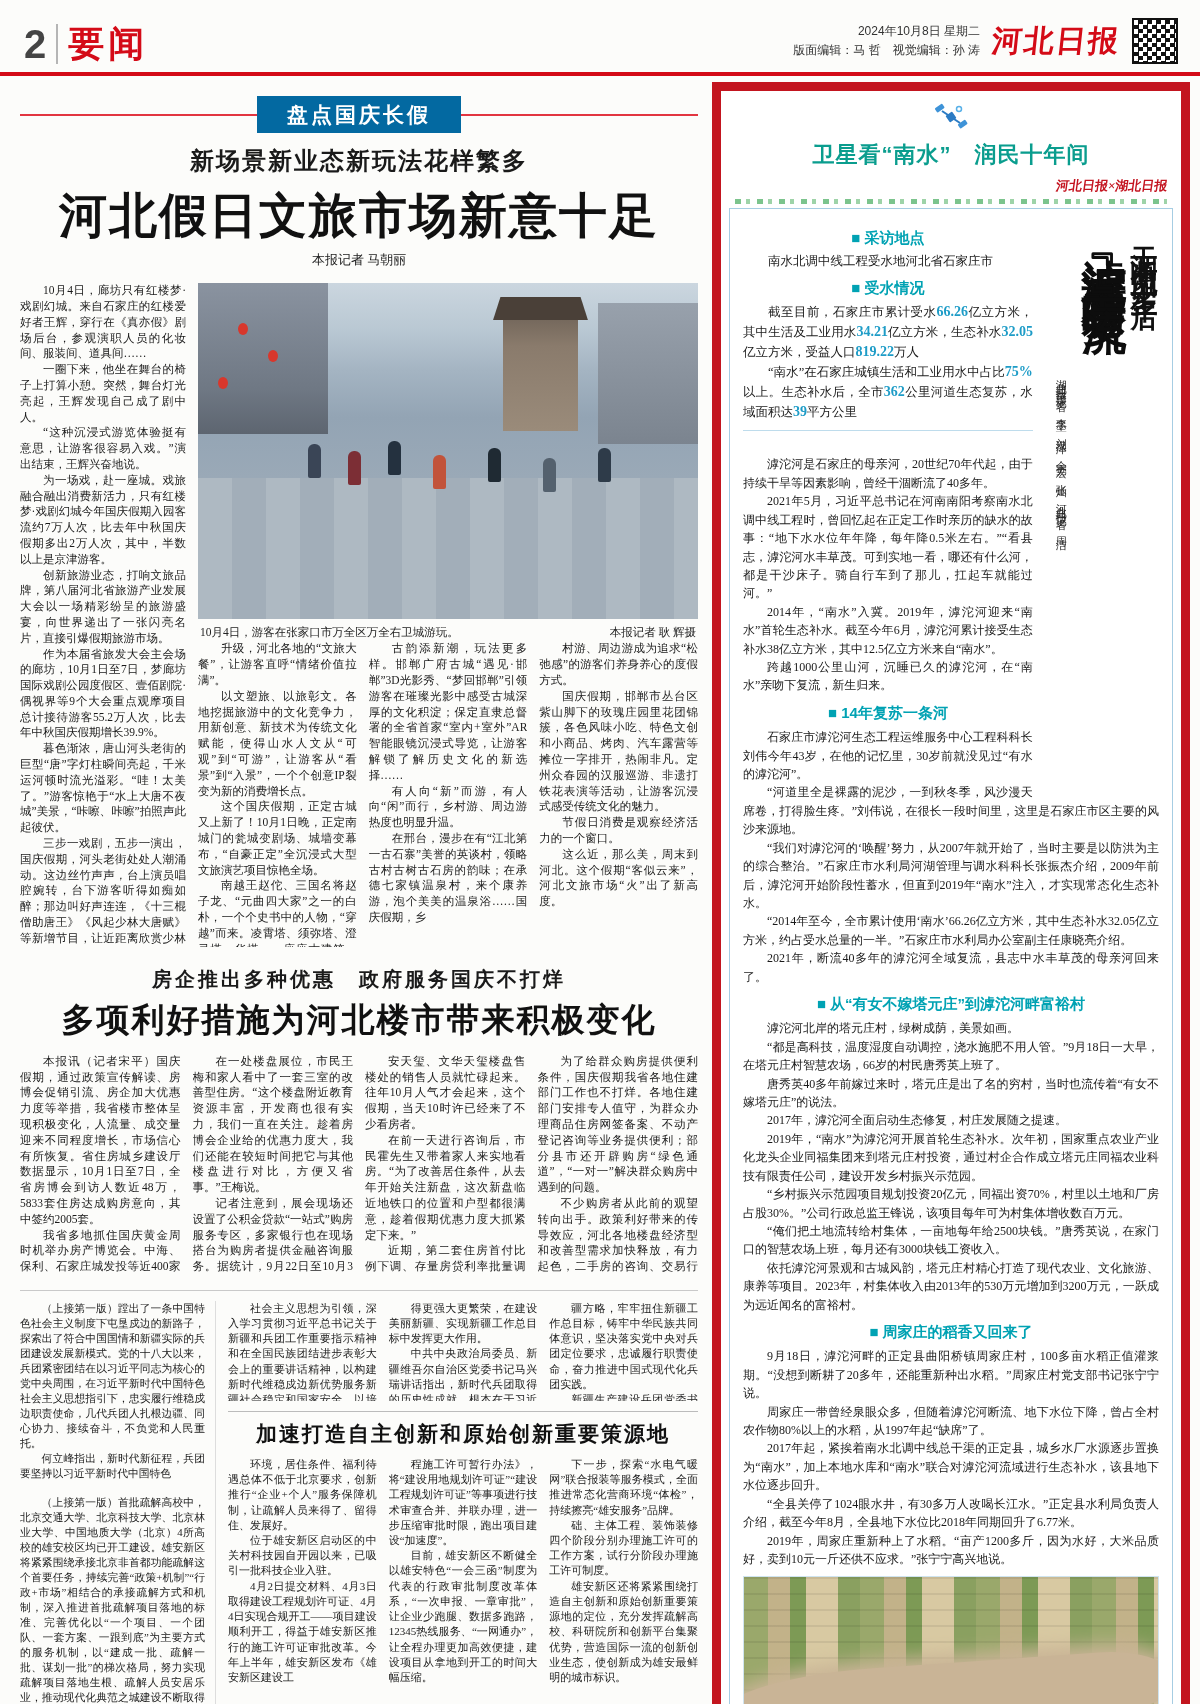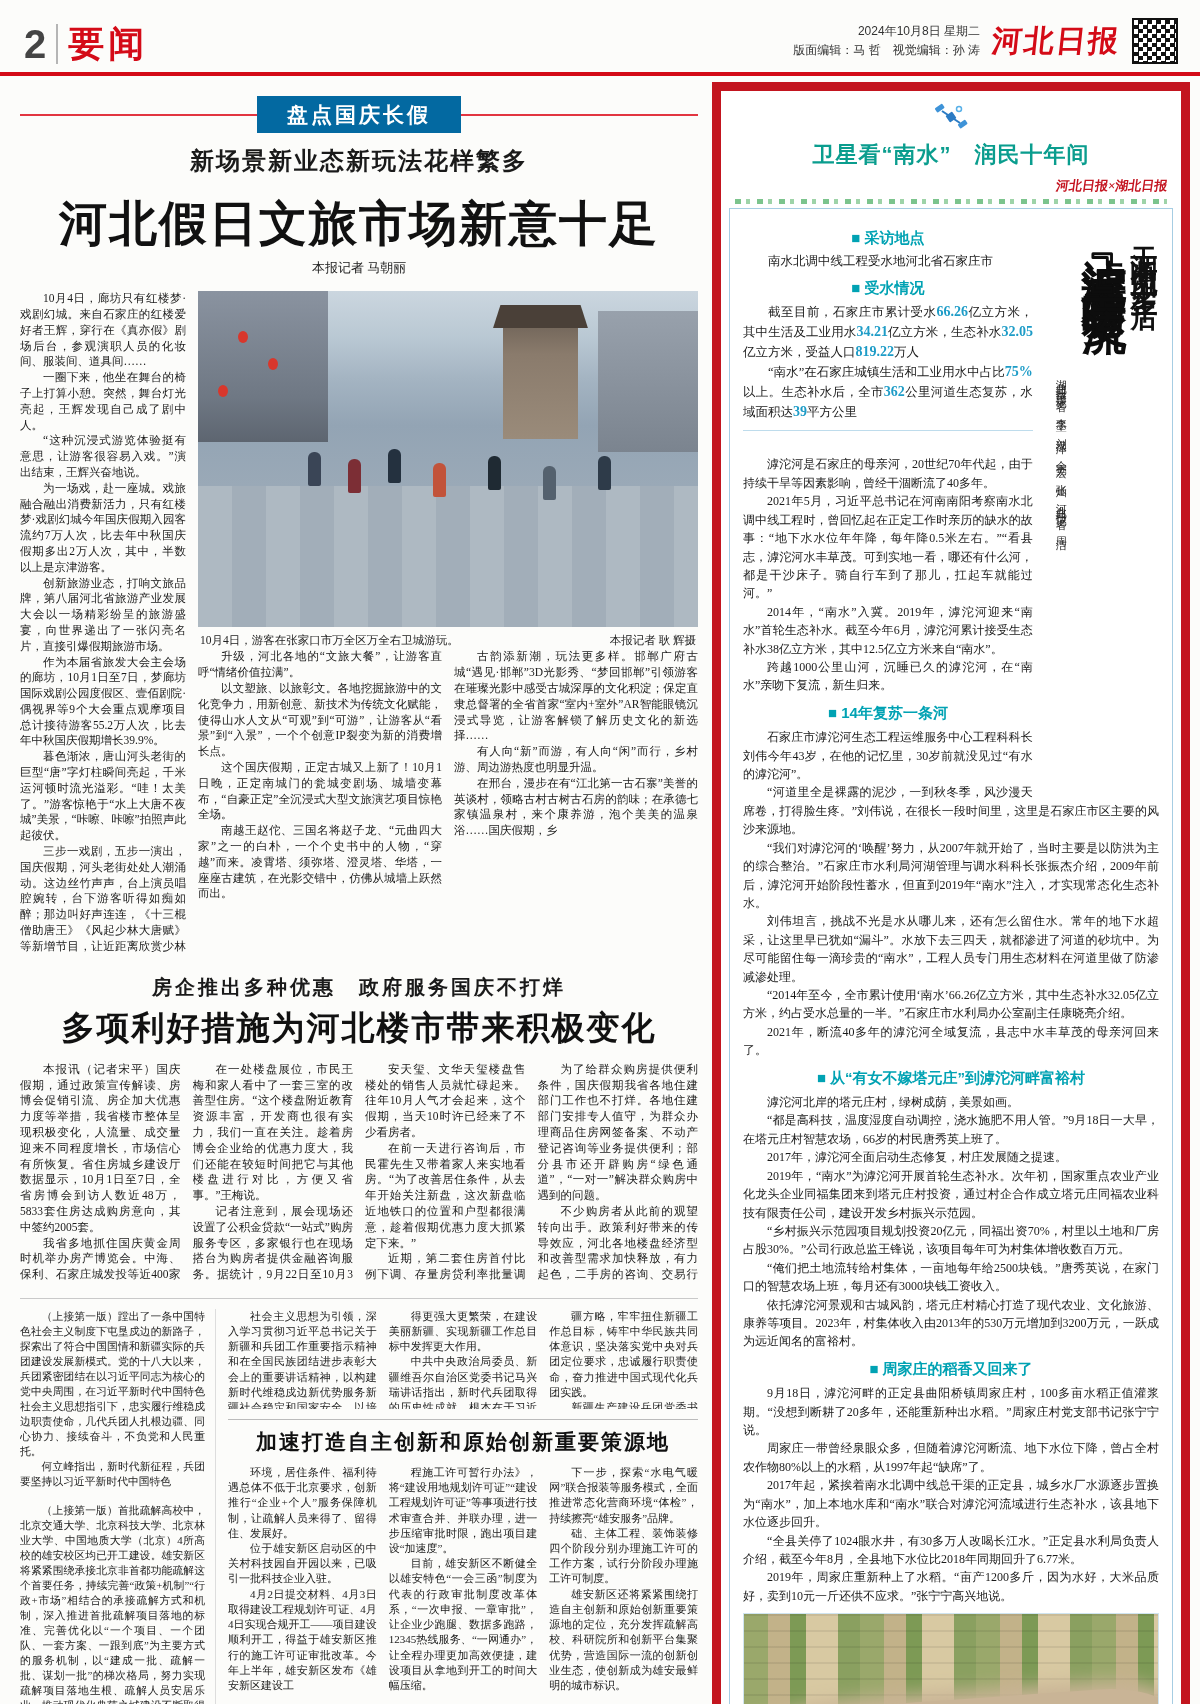--- a/index.html
+++ b/index.html
@@ -27,21 +27,21 @@
   .main-left { width:678px; flex:0 0 678px; }
   p { text-indent:2em; text-align:justify; }
 
   
   .badge-row { display:flex; align-items:center; margin-top:16px; }
   .badge-row .rline { flex:1; height:2px; background:#e23540; }
   .badge { background:#0369a1; color:#fff; font:700 21px/1 "Liberation Sans",sans-serif;
            padding:8px 30px; letter-spacing:3px; }
   .a1-kicker { text-align:center; font:700 24px/1.2 "Liberation Sans",sans-serif; margin-top:14px; letter-spacing:2px; }
   .a1-headline { text-align:center; font:900 48px/1.15 "Liberation Sans","DejaVu Sans",sans-serif;
-                 letter-spacing:2px; margin-top:20px; color:#111; }
+                 letter-spacing:2px; margin-top:12px; color:#111; }
   .a1-byline { text-align:center; font:13px/1.4 "Liberation Serif",serif; margin-top:8px; color:#222; }
   .a1-body { display:flex; gap:12px; margin-top:14px; height:664px; overflow:hidden; }
   .a-col { font-size:11.5px; line-height:15.8px; overflow:hidden; }
   .a1-c1 { width:166px; flex:0 0 166px; }
   .a1-right { flex:1; display:flex; flex-direction:column; }
   .photo1 { position:relative; height:336px; overflow:hidden; background:
       linear-gradient(180deg,#cbd6df 0%,#b9c8d3 14%,#a4b4c2 26%,#93a4b4 40%,#9aa9b7 58%,#a8b5c0 78%,#b0bcc6 100%); }
   .ph-bld { position:absolute; top:0; bottom:55%; left:0; width:26%;
       background:linear-gradient(180deg,#8a93a0,#6f7884 70%,#5d6570); }
   .ph-bld2 { position:absolute; top:6%; bottom:52%; right:0; width:20%;
@@ -183,20 +183,26 @@
                 <p>升级，河北各地的“文旅大餐”，让游客直呼“情绪价值拉满”。</p>
                 <p>以文塑旅、以旅彰文。各地挖掘旅游中的文化竞争力，用新创意、新技术为传统文化赋能，使得山水人文从“可观”到“可游”，让游客从“看景”到“入景”，一个个创意IP裂变为新的消费增长点。</p>
                 <p>这个国庆假期，正定古城又上新了！10月1日晚，正定南城门的瓮城变剧场、城墙变幕布，“自豪正定”全沉浸式大型文旅演艺项目惊艳全场。</p>
                 <p>南越王赵佗、三国名将赵子龙、“元曲四大家”之一的白朴，一个个史书中的人物，“穿越”而来。凌霄塔、须弥塔、澄灵塔、华塔，一座座古建筑，在光影交错中，仿佛从城墙上跃然而出。</p>
               </div>
             <div class="a-col">
                 <p>古韵添新潮，玩法更多样。邯郸广府古城“遇见·邯郸”3D光影秀、“梦回邯郸”引领游客在璀璨光影中感受古城深厚的文化积淀；保定直隶总督署的全省首家“室内+室外”AR智能眼镜沉浸式导览，让游客解锁了解历史文化的新选择……</p>
                 <p>有人向“新”而游，有人向“闲”而行，乡村游、周边游热度也明显升温。</p>
                 <p>在邢台，漫步在有“江北第一古石寨”美誉的英谈村，领略古村古树古石房的韵味；在承德七家镇温泉村，来个康养游，泡个美美的温泉浴……国庆假期，乡</p>
               </div>
+            <div class="a-col">
+                <p>村游、周边游成为追求“松弛感”的游客们养身养心的度假方式。</p>
+                <p>国庆假期，邯郸市丛台区紫山脚下的玫瑰庄园里花团锦簇，各色风味小吃、特色文创和小商品、烤肉、汽车露营等摊位一字排开，热闹非凡。定州众春园的汉服巡游、非遗打铁花表演等活动，让游客沉浸式感受传统文化的魅力。</p>
+                <p>节假日消费是观察经济活力的一个窗口。</p>
+                <p>这么近，那么美，周末到河北。这个假期“客似云来”，河北文旅市场“火”出了新高度。</p>
+              </div>
           </div>
         </div>
       </div>
 
       <div class="a2">
         <div class="a2-kicker">房企推出多种优惠　政府服务国庆不打烊</div>
         <h2 class="a2-headline">多项利好措施为河北楼市带来积极变化</h2>
         <div class="a2-body">
           <div class="a-col">
               <p>本报讯（记者宋平）国庆假期，通过政策宣传解读、房博会促销引流、房企加大优惠力度等举措，我省楼市整体呈现积极变化，人流量、成交量迎来不同程度增长，市场信心有所恢复。省住房城乡建设厅数据显示，10月1日至7日，全省房博会到访人数近48万，5833套住房达成购房意向，其中签约2005套。</p>
@@ -298,26 +304,26 @@
 
         <div class="sb-flow">
             <p>滹沱河是石家庄的母亲河，20世纪70年代起，由于持续干旱等因素影响，曾经干涸断流了40多年。</p>
             <p>2021年5月，习近平总书记在河南南阳考察南水北调中线工程时，曾回忆起在正定工作时亲历的缺水的故事：“地下水水位年年降，每年降0.5米左右。”“看县志，滹沱河水丰草茂。可到实地一看，哪还有什么河，都是干沙床子。骑自行车到了那儿，扛起车就能过河。”</p>
             <p>2014年，“南水”入冀。2019年，滹沱河迎来“南水”首轮生态补水。截至今年6月，滹沱河累计接受生态补水38亿立方米，其中12.5亿立方米来自“南水”。</p>
             <p>跨越1000公里山河，沉睡已久的滹沱河，在“南水”亲吻下复流，新生归来。</p>
             <div class="sec-head">■ 14年复苏一条河</div>
             <p>石家庄市滹沱河生态工程运维服务中心工程科科长刘伟今年43岁，在他的记忆里，30岁前就没见过“有水的滹沱河”。</p>
             <p>“河道里全是裸露的泥沙，一到秋冬季，风沙漫天席卷，打得脸生疼。”刘伟说，在很长一段时间里，这里是石家庄市区主要的风沙来源地。</p>
             <p>“我们对滹沱河的‘唤醒’努力，从2007年就开始了，当时主要是以防洪为主的综合整治。”石家庄市水利局河湖管理与调水科科长张振杰介绍，2009年前后，滹沱河开始阶段性蓄水，但直到2019年“南水”注入，才实现常态化生态补水。</p>
-            <p>刘伟坦言，挑战不光是水从哪儿来，还有怎么留住水。常年的地下水超采，让这里早已犹如“漏斗”。水放下去三四天，就都渗进了河道的砂坑中。为尽可能留住每一滴珍贵的“南水”，工程人员专门用生态材料在河道里做了防渗减渗处理。</p>
             <p>“2014年至今，全市累计使用‘南水’66.26亿立方米，其中生态补水32.05亿立方米，约占受水总量的一半。”石家庄市水利局办公室副主任康晓亮介绍。</p>
             <p>2021年，断流40多年的滹沱河全域复流，县志中水丰草茂的母亲河回来了。</p>
             <div class="sec-head">■ 从“有女不嫁塔元庄”到滹沱河畔富裕村</div>
             <p>滹沱河北岸的塔元庄村，绿树成荫，美景如画。</p>
             <p>“都是高科技，温度湿度自动调控，浇水施肥不用人管。”9月18日一大早，在塔元庄村智慧农场，66岁的村民唐秀英上班了。</p>
+            <p>唐秀英40多年前嫁过来时，塔元庄是出了名的穷村，当时也流传着“有女不嫁塔元庄”的说法。</p>
             <p>2017年，滹沱河全面启动生态修复，村庄发展随之提速。</p>
             <p>2019年，“南水”为滹沱河开展首轮生态补水。次年初，国家重点农业产业化龙头企业同福集团来到塔元庄村投资，通过村企合作成立塔元庄同福农业科技有限责任公司，建设开发乡村振兴示范园。</p>
             <p>“乡村振兴示范园项目规划投资20亿元，同福出资70%，村里以土地和厂房占股30%。”公司行政总监王锋说，该项目每年可为村集体增收数百万元。</p>
             <p>“俺们把土地流转给村集体，一亩地每年给2500块钱。”唐秀英说，在家门口的智慧农场上班，每月还有3000块钱工资收入。</p>
             <p>依托滹沱河景观和古城风韵，塔元庄村精心打造了现代农业、文化旅游、康养等项目。2023年，村集体收入由2013年的530万元增加到3200万元，一跃成为远近闻名的富裕村。</p>
             <div class="sec-head">■ 周家庄的稻香又回来了</div>
             <p>9月18日，滹沱河畔的正定县曲阳桥镇周家庄村，100多亩水稻正值灌浆期。“没想到断耕了20多年，还能重新种出水稻。”周家庄村党支部书记张宁宁说。</p>
             <p>周家庄一带曾经泉眼众多，但随着滹沱河断流、地下水位下降，曾占全村农作物80%以上的水稻，从1997年起“缺席”了。</p>
             <p>2017年起，紧挨着南水北调中线总干渠的正定县，城乡水厂水源逐步置换为“南水”，加上本地水库和“南水”联合对滹沱河流域进行生态补水，该县地下水位逐步回升。</p>
             <p>“全县关停了1024眼水井，有30多万人改喝长江水。”正定县水利局负责人介绍，截至今年8月，全县地下水位比2018年同期回升了6.77米。</p>

